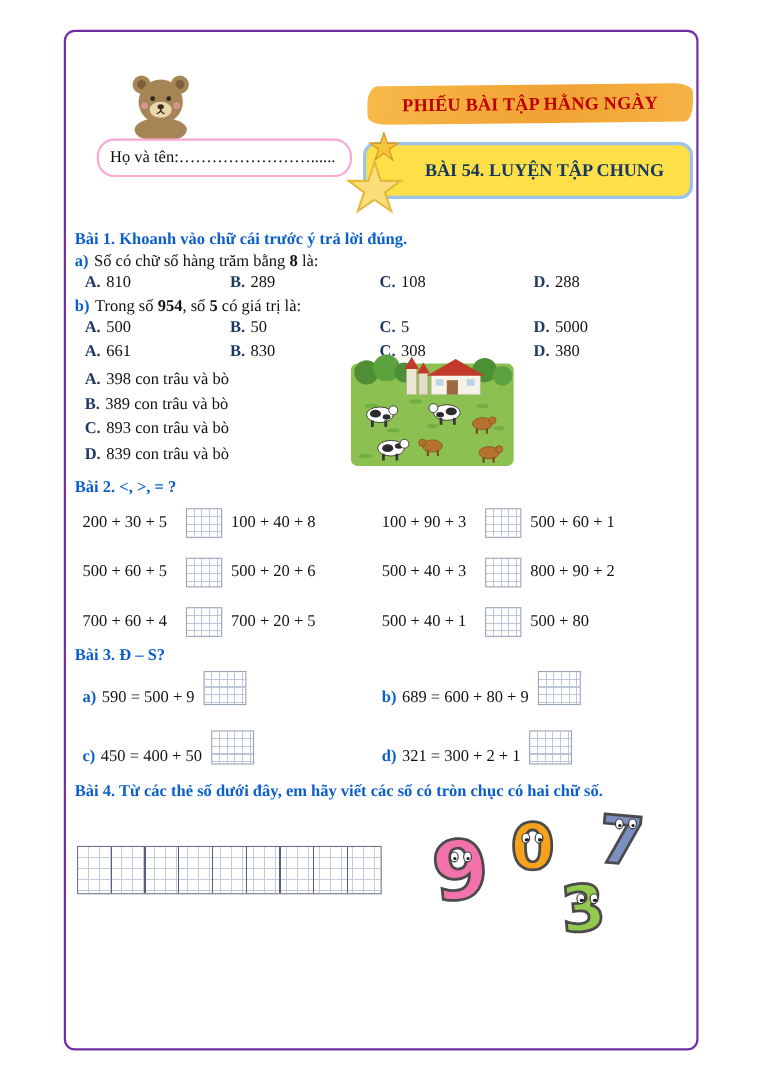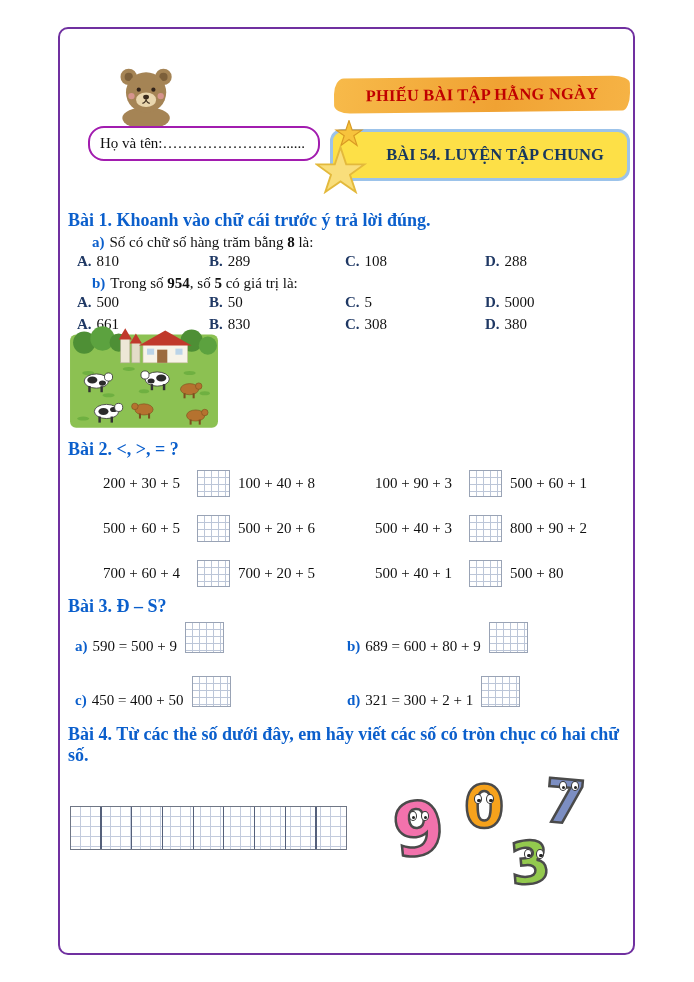--- a/index.html
+++ b/index.html
@@ -11,60 +11,60 @@
   }
   .sheet {
     position:absolute; left:58px; top:27px; width:577px; height:928px;
     border:2px solid #7030A0; border-radius:10px; padding:0 8px; background:#fff;
   }
   
   .header { position:relative; height:172px; }
   .bear { position:absolute; left:34px; top:36px; width:90px; height:64px; }
   .name-box {
     position:absolute; left:20px; top:97px; width:232px; height:35px;
-    border:2px solid #a21caf; border-radius:16px; background:#fff;
+    border:2px solid #f9a8d4; border-radius:16px; background:#fff;
     display:flex; align-items:center; padding:0 10px; font-size:15px;
   }
   .banner {
     position:absolute; left:266px; top:48px; width:296px; height:35px;
     background:linear-gradient(100deg,#F7BA4A,#F0A233 55%,#F6B345);
     border-radius:10px 18px 8px 16px / 16px 8px 18px 8px;
     transform:rotate(-0.6deg);
     display:flex; align-items:center; justify-content:center;
   }
   .banner-title { color:#C00000; font-weight:bold; font-size:16.5px; letter-spacing:.2px; }
   .lesson-box {
     position:absolute; left:262px; top:100px; width:300px; height:52px;
     border:3px solid #9CC3EA; border-radius:12px; background:#fde047;
     display:flex; align-items:center; justify-content:center; padding-left:30px;
   }
   .lesson-title { color:#17375E; font-weight:bold; font-size:16.5px; }
   .stars { position:absolute; left:-18px; top:-12px; width:60px; height:74px; }
   
-  .sec-title { color:#0B5FCC; font-weight:bold; margin:9px 0 3px 0; font-size:18px; }
+  .sec-title { color:#0B5FCC; font-weight:bold; margin:9px 0 3px 0; font-size:15px; }
   .qlabel { color:#0B5FCC; font-weight:bold; margin-right:5px; }
-  .qline { margin-top:2px;margin-left:24px; }
+  .qline { margin-top:2px; }
   .opts-row { display:grid; grid-template-columns:132px 136px 140px 1fr; margin:2px 0 5px 9px; }
   .letter { color:#1F3864; font-weight:bold; margin-right:5px; }
   .d-flex { display:flex; align-items:flex-start; }
   .d-opts { width:240px; margin-left:9px; line-height:1.5; }
   .d-opts .opt { display:block; }
   .farm { width:152px; height:108px; margin-top:-16px; }
   
   .gridbox {
     display:inline-block; width:33px; height:27px; background-color:#fff;
     border:1px solid #99A3B5;
     background-image:
       repeating-linear-gradient(to bottom, transparent 0 6px, #BCC6D8 6px 7px),
       repeating-linear-gradient(to right, transparent 0 6px, #BCC6D8 6px 7px);
   }
   .gridbox-lg { width:39px; height:31px; }
   .raised { position:relative; top:-9px; margin-left:8px; vertical-align:middle; }
   .cmp-grid { display:grid; grid-template-columns:272px 1fr; row-gap:18px; margin:10px 0 6px 7px; }
-  .cmp { display:flex; align-items:center;margin-left:28px; }
+  .cmp { display:flex; align-items:center; }
   .cmp .expr-l { display:inline-block; width:94px; }
   .cmp .gridbox { margin-right:8px; }
   .ds-grid { display:grid; grid-template-columns:272px 1fr; row-gap:24px; margin:14px 0 4px 7px; }
   .ds-item { display:flex; align-items:center; height:30px; }
   
   .bai4-row { position:relative; height:140px; margin-top:12px; }
   .answer-strip {
     position:absolute; left:2px; top:28px; width:277px; height:44px;
     border:1px solid #6f7685; background-color:#fff;
     background-image:
@@ -147,20 +147,26 @@
     </div>
 
     <div class="opts-row">
       <span class="opt"><b class="letter">A.</b><span>661</span></span>
       <span class="opt"><b class="letter">B.</b><span>830</span></span>
       <span class="opt"><b class="letter">C.</b><span>308</span></span>
       <span class="opt"><b class="letter">D.</b><span>380</span></span>
     </div>
 
     <div class="d-flex">
+      <div class="d-opts">
+        <span class="opt"><b class="letter">A.</b><span>398 con trâu và bò</span></span>
+        <span class="opt"><b class="letter">B.</b><span>389 con trâu và bò</span></span>
+        <span class="opt"><b class="letter">C.</b><span>893 con trâu và bò</span></span>
+        <span class="opt"><b class="letter">D.</b><span>839 con trâu và bò</span></span>
+      </div>
       <svg class="farm" viewBox="0 0 150 106">
         <rect x="2" y="12" width="146" height="92" rx="6" fill="#8CC152"></rect>
         <circle cx="16" cy="20" r="11" fill="#4E8F35"></circle>
         <circle cx="34" cy="16" r="12" fill="#5CA23F"></circle>
         <circle cx="50" cy="20" r="9" fill="#4E8F35"></circle>
         <circle cx="122" cy="18" r="11" fill="#4E8F35"></circle>
         <circle cx="138" cy="23" r="9" fill="#5CA23F"></circle>
         <rect x="52" y="16" width="9" height="24" fill="#EDE7D6" stroke="#B6AE97" stroke-width="0.6"></rect>
         <polygon points="50,17 56.5,6 63,17" fill="#C0392B"></polygon>
         <rect x="63" y="20" width="8" height="20" fill="#E3DCC8" stroke="#B6AE97" stroke-width="0.6"></rect>

